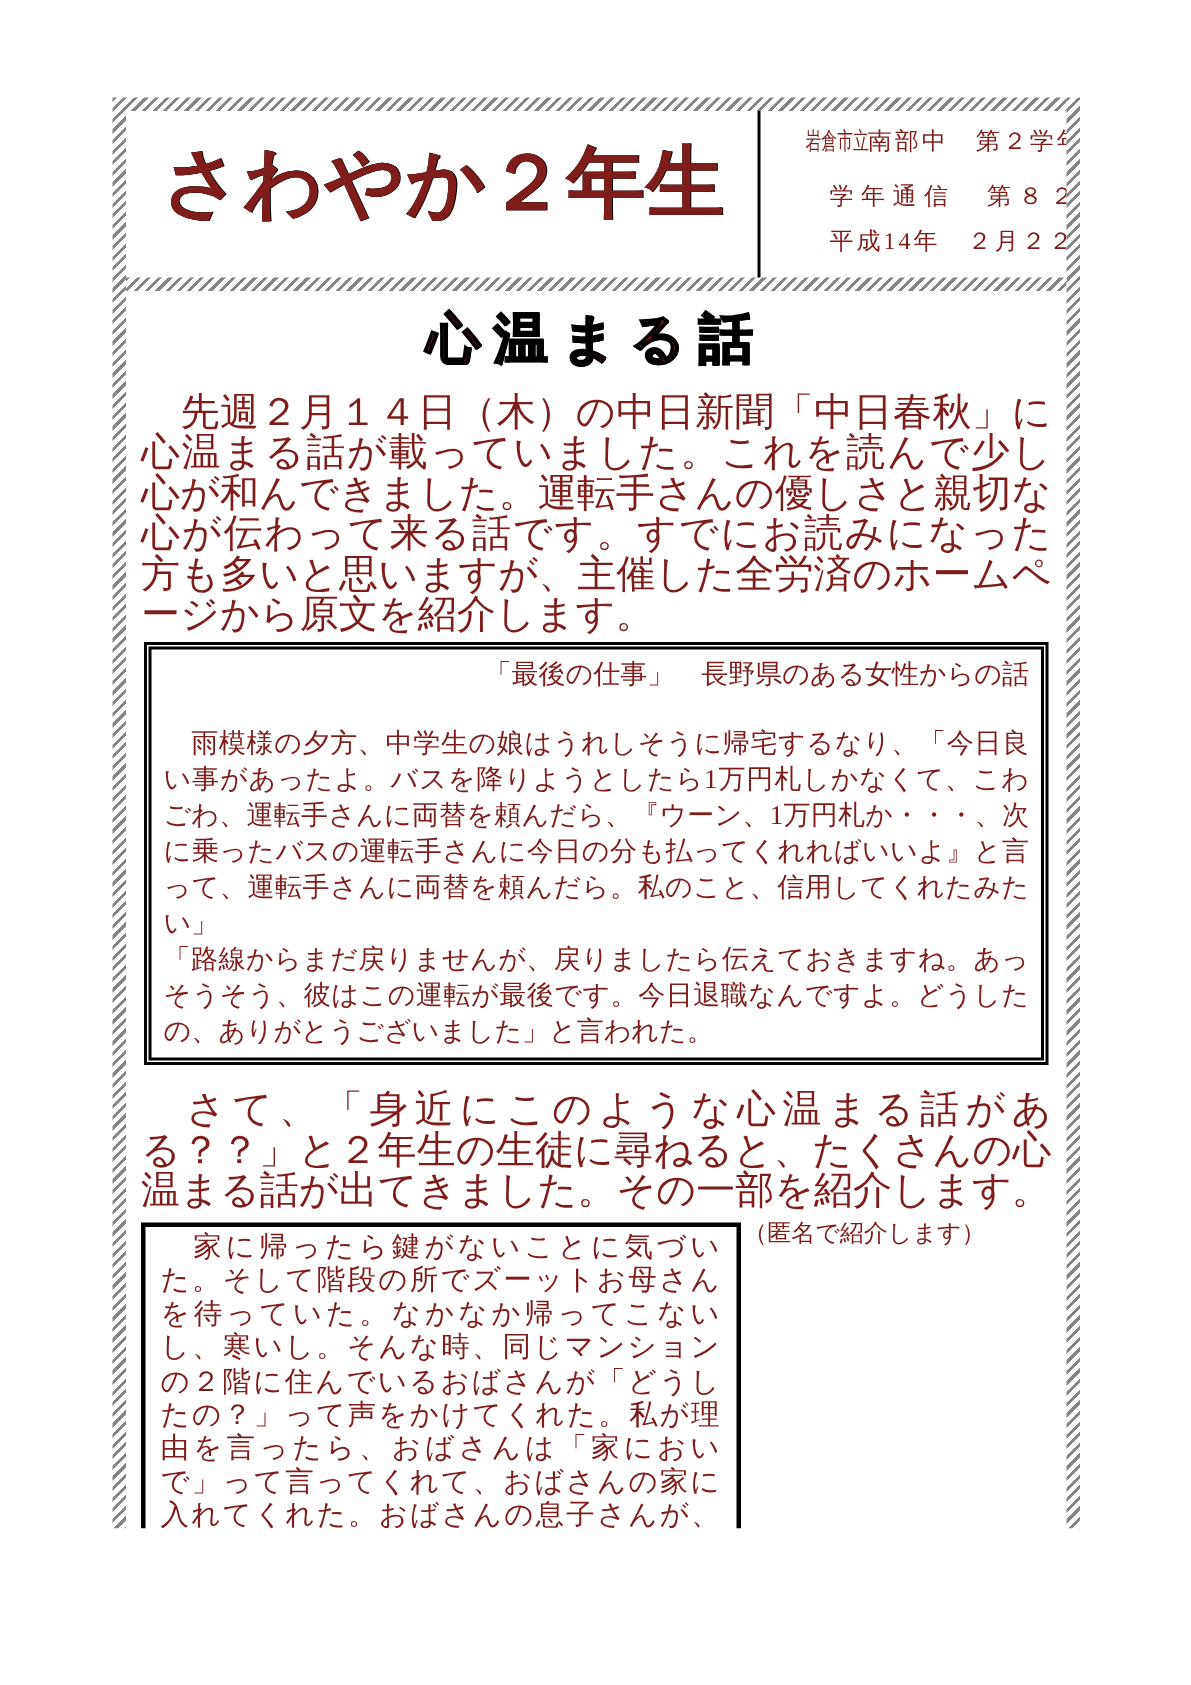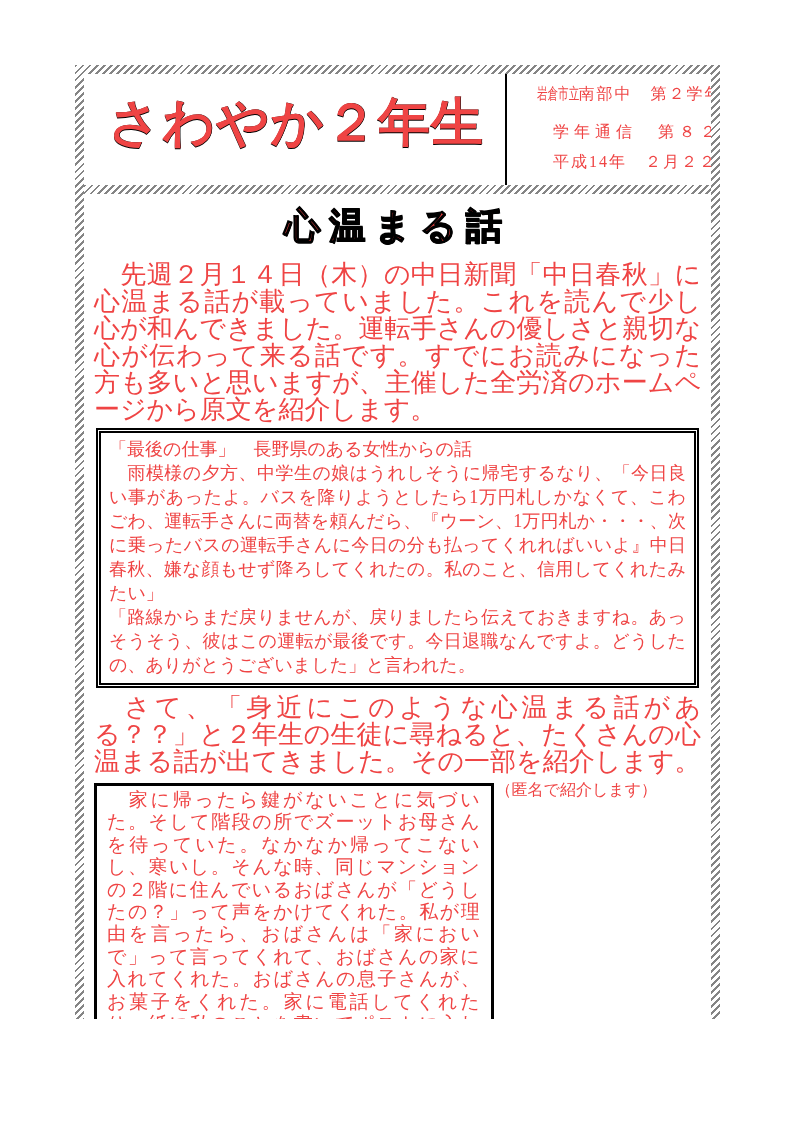--- a/index.html
+++ b/index.html
@@ -3,21 +3,21 @@
 <meta charset="utf-8">
 <style>
   * { margin: 0; padding: 0; box-sizing: border-box; }
   html, body { background: #ffffff; }
   .page {
     position: relative;
     width: 794px;
     height: 1019px;
     background: #ffffff;
     font-family: "Liberation Serif", "DejaVu Serif", serif;
-    color: #ef4444;
+    color: #7f1d1d;
     overflow: hidden;
   }
   
   .frame {
     position: absolute;
     left: 75px;
     top: 65px;
     width: 645px;
     height: 977px;
     border: 9px solid transparent;
@@ -75,23 +75,23 @@
     text-align: justify;
   }
   
   .quote-box {
     margin: 5px 2px 0 2px;
     border: 5px double #000;
     padding: 4px 8px 6px 8px;
     font-size: 18px;
     line-height: 24px;
   }
-  .quote-title { text-align: left; }
+  .quote-title { text-align: right; margin-bottom: 22px; }
   .quote-box p { text-align: justify; }
-  .bridge { margin-top: 6px; }
+  .bridge { margin-top: 16px; }
   
   .note-row { position: relative; margin-top: 5px; }
   .anonymous-note {
     position: absolute;
     top: -3px;
     right: 44px;
     font-size: 16px;
   }
   .student-box {
     margin-top: 8px;
@@ -125,21 +125,21 @@
 
     <div class="hatch-divider"></div>
 
     <div class="body">
       <div class="article-heading">心温まる話</div>
 
       <p class="intro">　先週２月１４日（木）の中日新聞「中日春秋」に心温まる話が載っていました。これを読んで少し心が和んできました。運転手さんの優しさと親切な心が伝わって来る話です。すでにお読みになった方も多いと思いますが、主催した全労済のホームページから原文を紹介します。</p>
 
       <div class="quote-box">
         <div class="quote-title">「最後の仕事」　長野県のある女性からの話</div>
-        <p>　雨模様の夕方、中学生の娘はうれしそうに帰宅するなり、「今日良い事があったよ。バスを降りようとしたら1万円札しかなくて、こわごわ、運転手さんに両替を頼んだら、『ウーン、1万円札か・・・、次に乗ったバスの運転手さんに今日の分も払ってくれればいいよ』中日春秋、嫌な顔もせず降ろしてくれたの。私のこと、信用してくれたみたい」</p>
+        <p>　雨模様の夕方、中学生の娘はうれしそうに帰宅するなり、「今日良い事があったよ。バスを降りようとしたら1万円札しかなくて、こわごわ、運転手さんに両替を頼んだら、『ウーン、1万円札か・・・、次に乗ったバスの運転手さんに今日の分も払ってくれればいいよ』と言って、運転手さんに両替を頼んだら。私のこと、信用してくれたみたい」</p>
         <p>「路線からまだ戻りませんが、戻りましたら伝えておきますね。あっそうそう、彼はこの運転が最後です。今日退職なんですよ。どうしたの、ありがとうございました」と言われた。</p>
       </div>
 
       <p class="bridge">　さて、「身近にこのような心温まる話がある？？」と２年生の生徒に尋ねると、たくさんの心温まる話が出てきました。その一部を紹介します。</p>
 
       <div class="note-row">
         <span class="anonymous-note">（匿名で紹介します）</span>
         <div class="student-box">
           <p>　家に帰ったら鍵がないことに気づいた。そして階段の所でズーットお母さんを待っていた。なかなか帰ってこないし、寒いし。そんな時、同じマンションの２階に住んでいるおばさんが「どうしたの？」って声をかけてくれた。私が理由を言ったら、おばさんは「家においで」って言ってくれて、おばさんの家に入れてくれた。おばさんの息子さんが、お菓子をくれた。家に電話してくれたり、紙に私のことを書いてポストに入れてくれたりして、同じマンションに住んでいるだけで、ここまで親切に接してくれたことを、今思い出すととてもうれしくなります。</p>
         </div>

